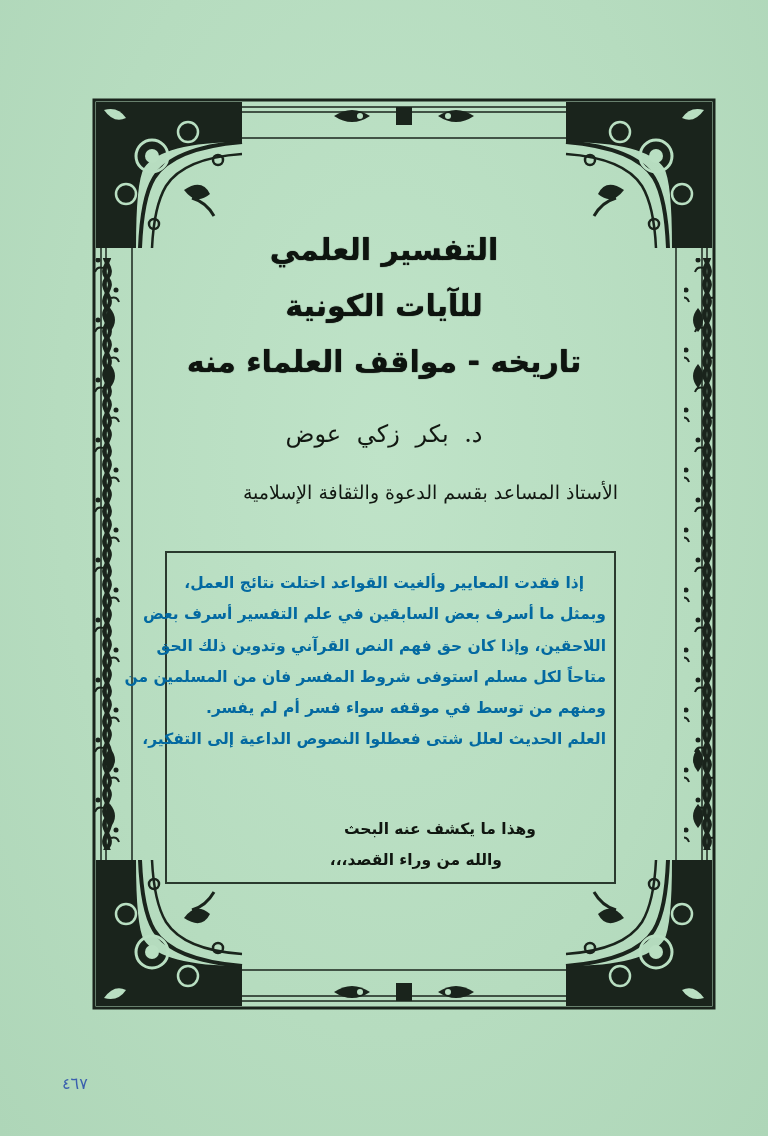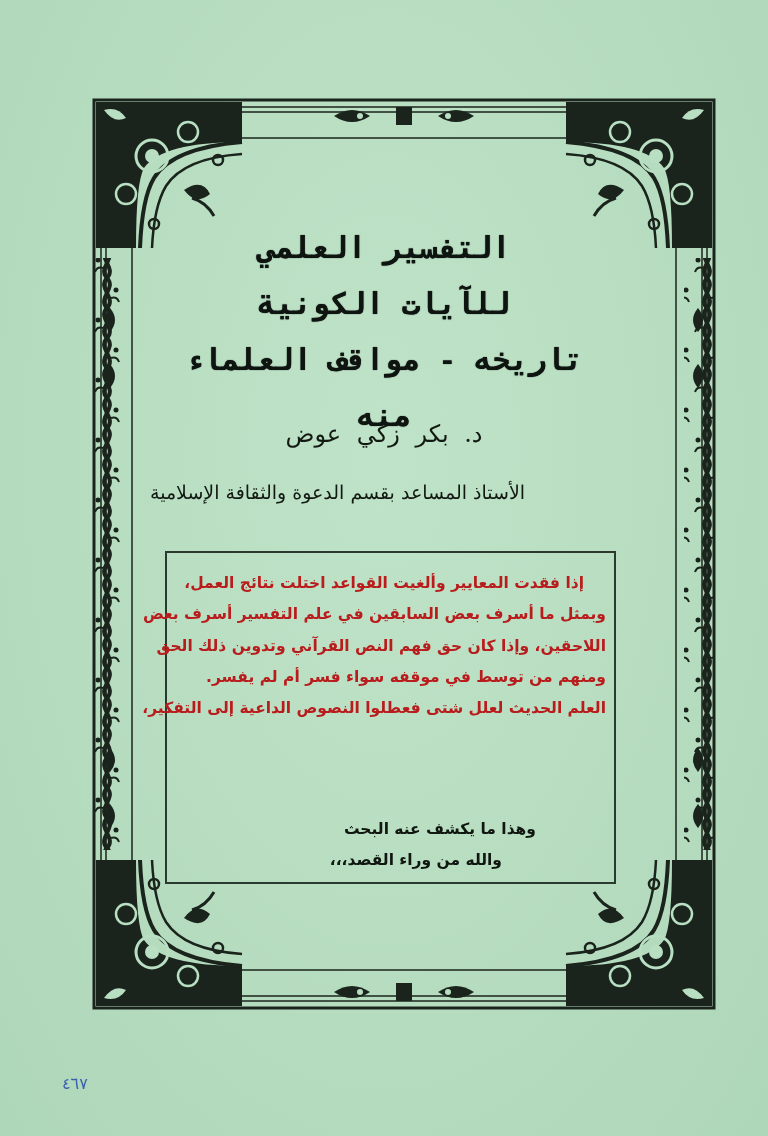--- a/index.html
+++ b/index.html
@@ -18,42 +18,41 @@
   .frame svg { position:absolute; left:0; top:0; }
   .title-block {
     position:absolute; left:150px; width:468px; top:222px;
     text-align:center; direction:rtl;
     font-family:"DejaVu Sans", sans-serif; font-weight:bold;
     color:#0e140f;
   }
   .title-line {
     font-size:30px; line-height:56px; letter-spacing:0.5px;
     text-shadow:0 0 1px #000;
-    font-family:Liberation Mono, monospace;
   }
   .author {
     position:absolute; left:150px; width:468px; top:420px;
     text-align:center; direction:rtl;
     font-family:"DejaVu Serif", serif; font-size:24px; color:#121812;
     word-spacing:8px;
   }
   .affiliation {
     position:absolute; left:150px; width:468px; top:481px;
-    text-align:left; direction:rtl;
+    text-align:right; direction:rtl;
     font-family:"DejaVu Serif", serif; font-size:19px; color:#121812;
   }
   .abstract-box {
     position:absolute; left:165px; top:551px; width:451px; height:333px;
     border:2px solid #2a3a2e; box-sizing:border-box;
   }
   .abstract-text {
     position:absolute; left:178px; width:428px; top:568px;
     direction:rtl; text-align:justify; text-align-last:right;
     font-family:"DejaVu Sans", sans-serif; font-weight:bold;
-    font-size:15.5px; line-height:31.3px; color:#b91c1c;
+    font-size:15.5px; line-height:31.3px; color:#0369a1;
   }
   .abstract-line { display:block; white-space:nowrap; overflow:visible; }
   .abstract-line.first { padding-right:22px; }
   .closing {
     position:absolute; direction:rtl; font-family:"DejaVu Sans", sans-serif;
     font-weight:bold; font-size:15.5px; color:#101610; white-space:nowrap;text-align:center;
   }
   .page-number {
     position:absolute; left:62px; top:1074px;
     font-family:"DejaVu Sans", sans-serif; font-size:16px; color:#3a5fae;
@@ -159,19 +158,20 @@
 </div>
 
 <div class="author">د. بكر زكي عوض</div>
 <div class="affiliation">الأستاذ المساعد بقسم الدعوة والثقافة الإسلامية</div>
 
 <div class="abstract-box"></div>
 <div class="abstract-text">
   <span class="abstract-line first">إذا فقدت المعايير وألغيت القواعد اختلت نتائج العمل،</span>
   <span class="abstract-line">وبمثل ما أسرف بعض السابقين في علم التفسير أسرف بعض</span>
   <span class="abstract-line">اللاحقين، وإذا كان حق فهم النص القرآني وتدوين ذلك الحق</span>
+  <span class="abstract-line">متاحاً لكل مسلم استوفى شروط المفسر فان من المسلمين من</span>
   <span class="abstract-line">ومنهم من توسط في موقفه سواء فسر أم لم يفسر.</span>
   <span class="abstract-line">العلم الحديث لعلل شتى فعطلوا النصوص الداعية إلى التفكير،</span>
 </div>
 <div class="closing" style="right:232px; top:820px;">وهذا ما يكشف عنه البحث</div>
 <div class="closing" style="right:266px; top:851px;">والله من وراء القصد،،،</div>
 
 <div class="page-number">٤٦٧</div>
 
 </body></html>

